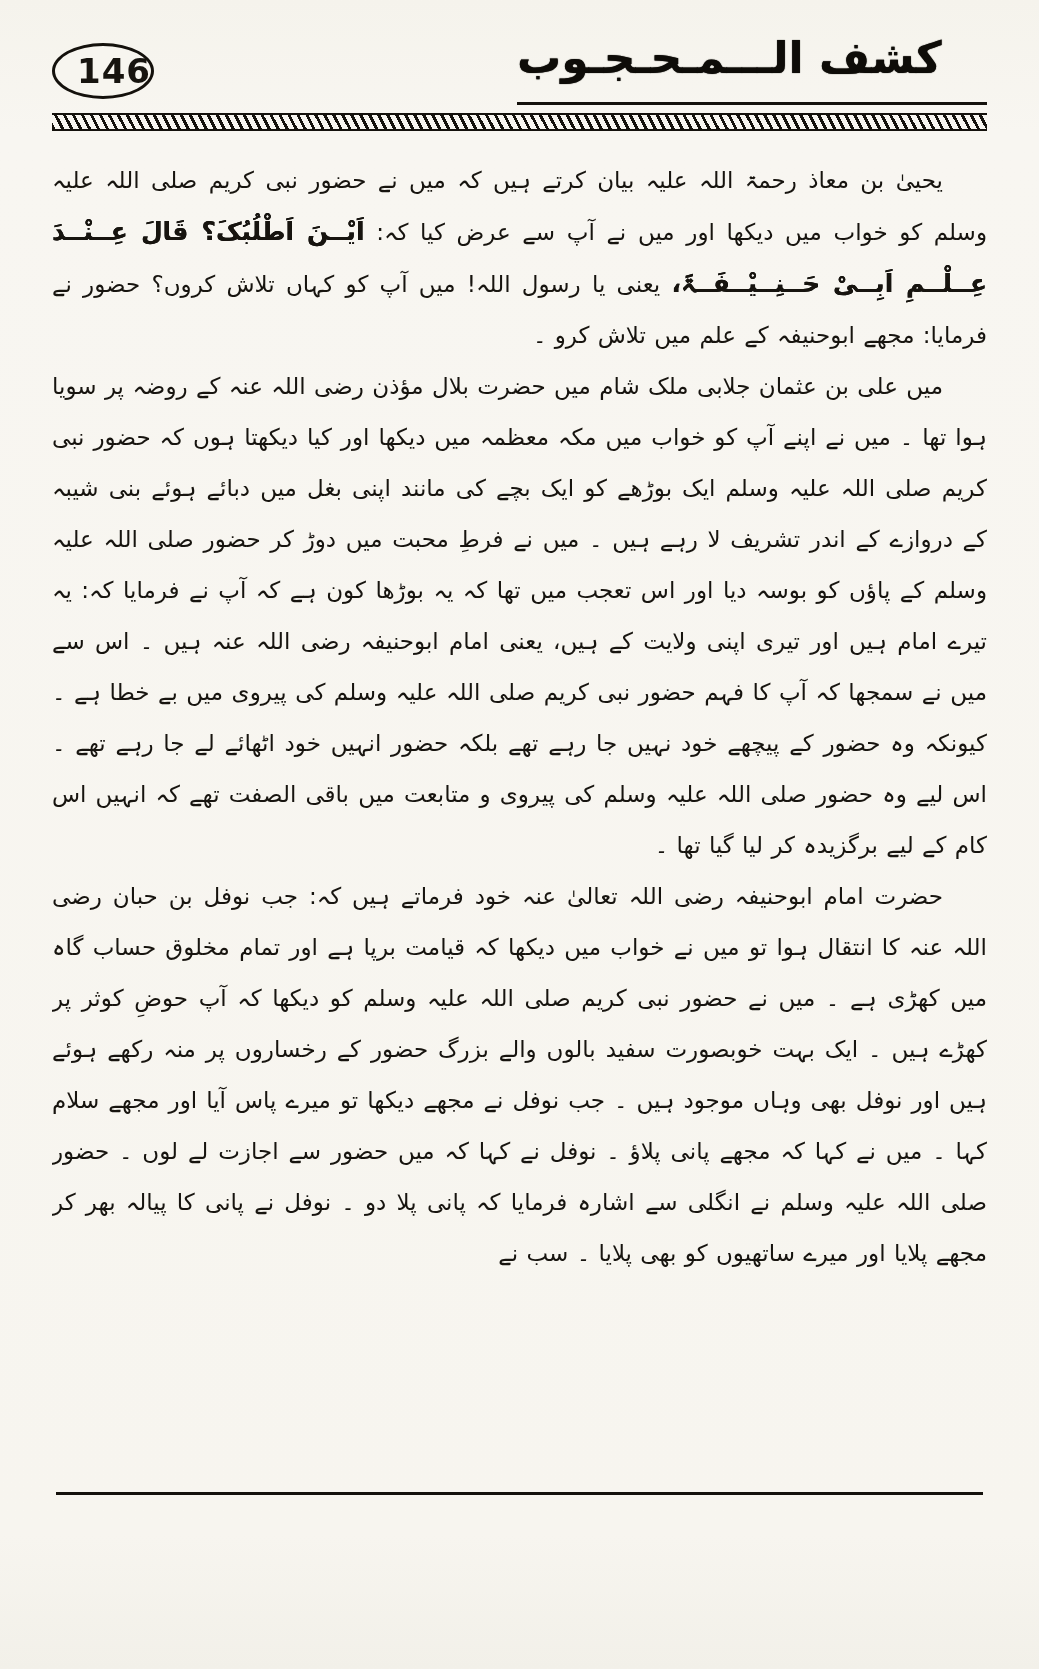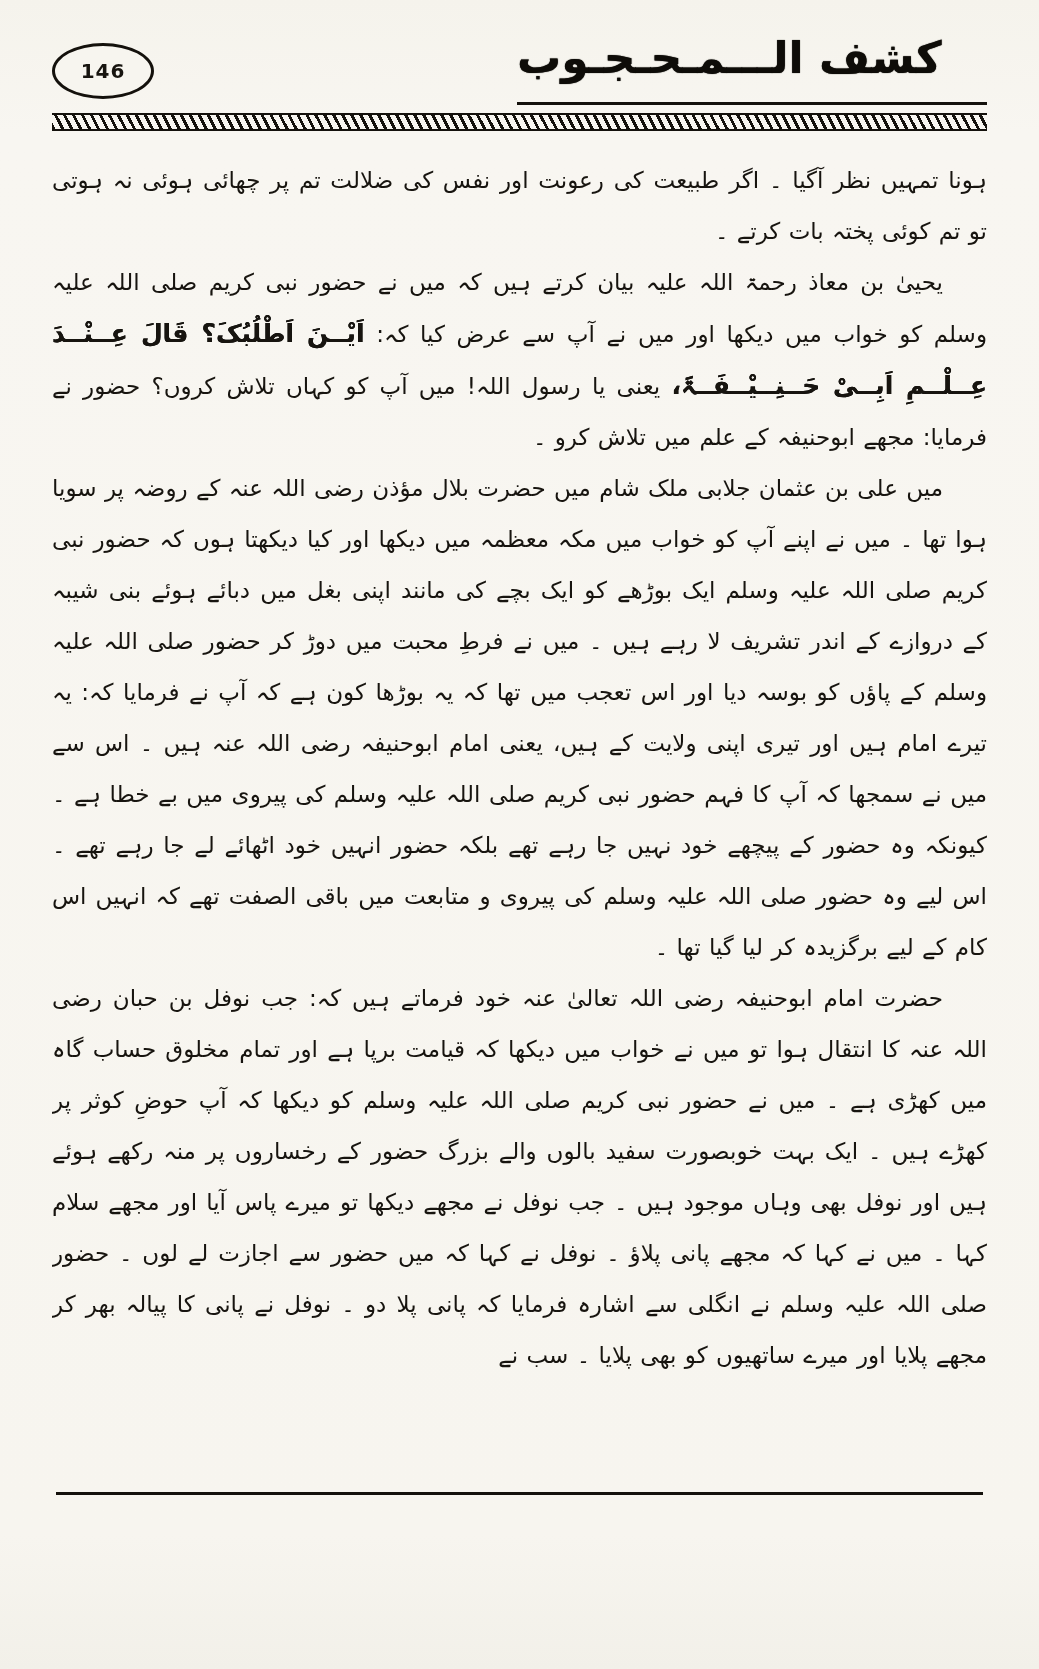--- a/index.html
+++ b/index.html
@@ -17,22 +17,22 @@
   header{
     display:flex;
     justify-content:space-between;
     align-items:flex-end;
     padding:34px 52px 0 52px;
   }
   .page-num-oval{
     width:96px;height:50px;
     border:3px solid #14110c;
     border-radius:50%;
-    display:flex;align-items:center;justify-content:center;
-    font-size:20px;font-weight:bold;
+    display:flex;align-items:center;justify-content:flex-end;
+    font-size:34px;font-weight:bold;
     letter-spacing:1px;
     background:#f7f5ef;
     flex:0 0 auto;
     margin-bottom:6px;
   }
   .title-wrap{
     flex:0 0 auto;
     width:470px;
     text-align:left;
     direction:rtl;
@@ -93,21 +93,20 @@
       <span>146</span>
     </div>
     <div class="title-wrap">
       <span class="book-title">کشف الـــمـحـجـوب</span>
     </div>
   </header>
 
   <div class="hatch-band"></div>
 
   <main class="body-text">
-      <p class="para"><span>ہونا تمہیں نظر آگیا ۔ اگر طبیعت کی رعونت اور نفس کی ضلالت تم پر چھائی ہوئی نہ ہوتی تو تم کوئی پختہ بات کرتے ۔</span></p>
       <p class="para indent"><span>یحییٰ بن معاذ رحمۃ اللہ علیہ بیان کرتے ہیں کہ میں نے حضور نبی کریم صلی اللہ علیہ وسلم کو خواب میں دیکھا اور میں نے آپ سے عرض کیا کہ: </span><span class="bold-quote">اَیْــنَ اَطْلُبُکَ؟ قَالَ عِــنْــدَ عِــلْــمِ اَبِــیْ حَــنِــیْــفَــۃَ،</span><span> یعنی یا رسول اللہ! میں آپ کو کہاں تلاش کروں؟ حضور نے فرمایا: مجھے ابوحنیفہ کے علم میں تلاش کرو ۔</span></p>
       <p class="para indent"><span>میں علی بن عثمان جلابی ملک شام میں حضرت بلال مؤذن رضی اللہ عنہ کے روضہ پر سویا ہوا تھا ۔ میں نے اپنے آپ کو خواب میں مکہ معظمہ میں دیکھا اور کیا دیکھتا ہوں کہ حضور نبی کریم صلی اللہ علیہ وسلم ایک بوڑھے کو ایک بچے کی مانند اپنی بغل میں دبائے ہوئے بنی شیبہ کے دروازے کے اندر تشریف لا رہے ہیں ۔ میں نے فرطِ محبت میں دوڑ کر حضور صلی اللہ علیہ وسلم کے پاؤں کو بوسہ دیا اور اس تعجب میں تھا کہ یہ بوڑھا کون ہے کہ آپ نے فرمایا کہ: یہ تیرے امام ہیں اور تیری اپنی ولایت کے ہیں، یعنی امام ابوحنیفہ رضی اللہ عنہ ہیں ۔ اس سے میں نے سمجھا کہ آپ کا فہم حضور نبی کریم صلی اللہ علیہ وسلم کی پیروی میں بے خطا ہے ۔ کیونکہ وہ حضور کے پیچھے خود نہیں جا رہے تھے بلکہ حضور انہیں خود اٹھائے لے جا رہے تھے ۔ اس لیے وہ حضور صلی اللہ علیہ وسلم کی پیروی و متابعت میں باقی الصفت تھے کہ انہیں اس کام کے لیے برگزیدہ کر لیا گیا تھا ۔</span></p>
       <p class="para indent"><span>حضرت امام ابوحنیفہ رضی اللہ تعالیٰ عنہ خود فرماتے ہیں کہ: جب نوفل بن حبان رضی اللہ عنہ کا انتقال ہوا تو میں نے خواب میں دیکھا کہ قیامت برپا ہے اور تمام مخلوق حساب گاہ میں کھڑی ہے ۔ میں نے حضور نبی کریم صلی اللہ علیہ وسلم کو دیکھا کہ آپ حوضِ کوثر پر کھڑے ہیں ۔ ایک بہت خوبصورت سفید بالوں والے بزرگ حضور کے رخساروں پر منہ رکھے ہوئے ہیں اور نوفل بھی وہاں موجود ہیں ۔ جب نوفل نے مجھے دیکھا تو میرے پاس آیا اور مجھے سلام کہا ۔ میں نے کہا کہ مجھے پانی پلاؤ ۔ نوفل نے کہا کہ میں حضور سے اجازت لے لوں ۔ حضور صلی اللہ علیہ وسلم نے انگلی سے اشارہ فرمایا کہ پانی پلا دو ۔ نوفل نے پانی کا پیالہ بھر کر مجھے پلایا اور میرے ساتھیوں کو بھی پلایا ۔ سب نے</span></p>
     </main>
 
   <div class="bottom-rule"></div>
 
 </div>
 
 </body></html>

